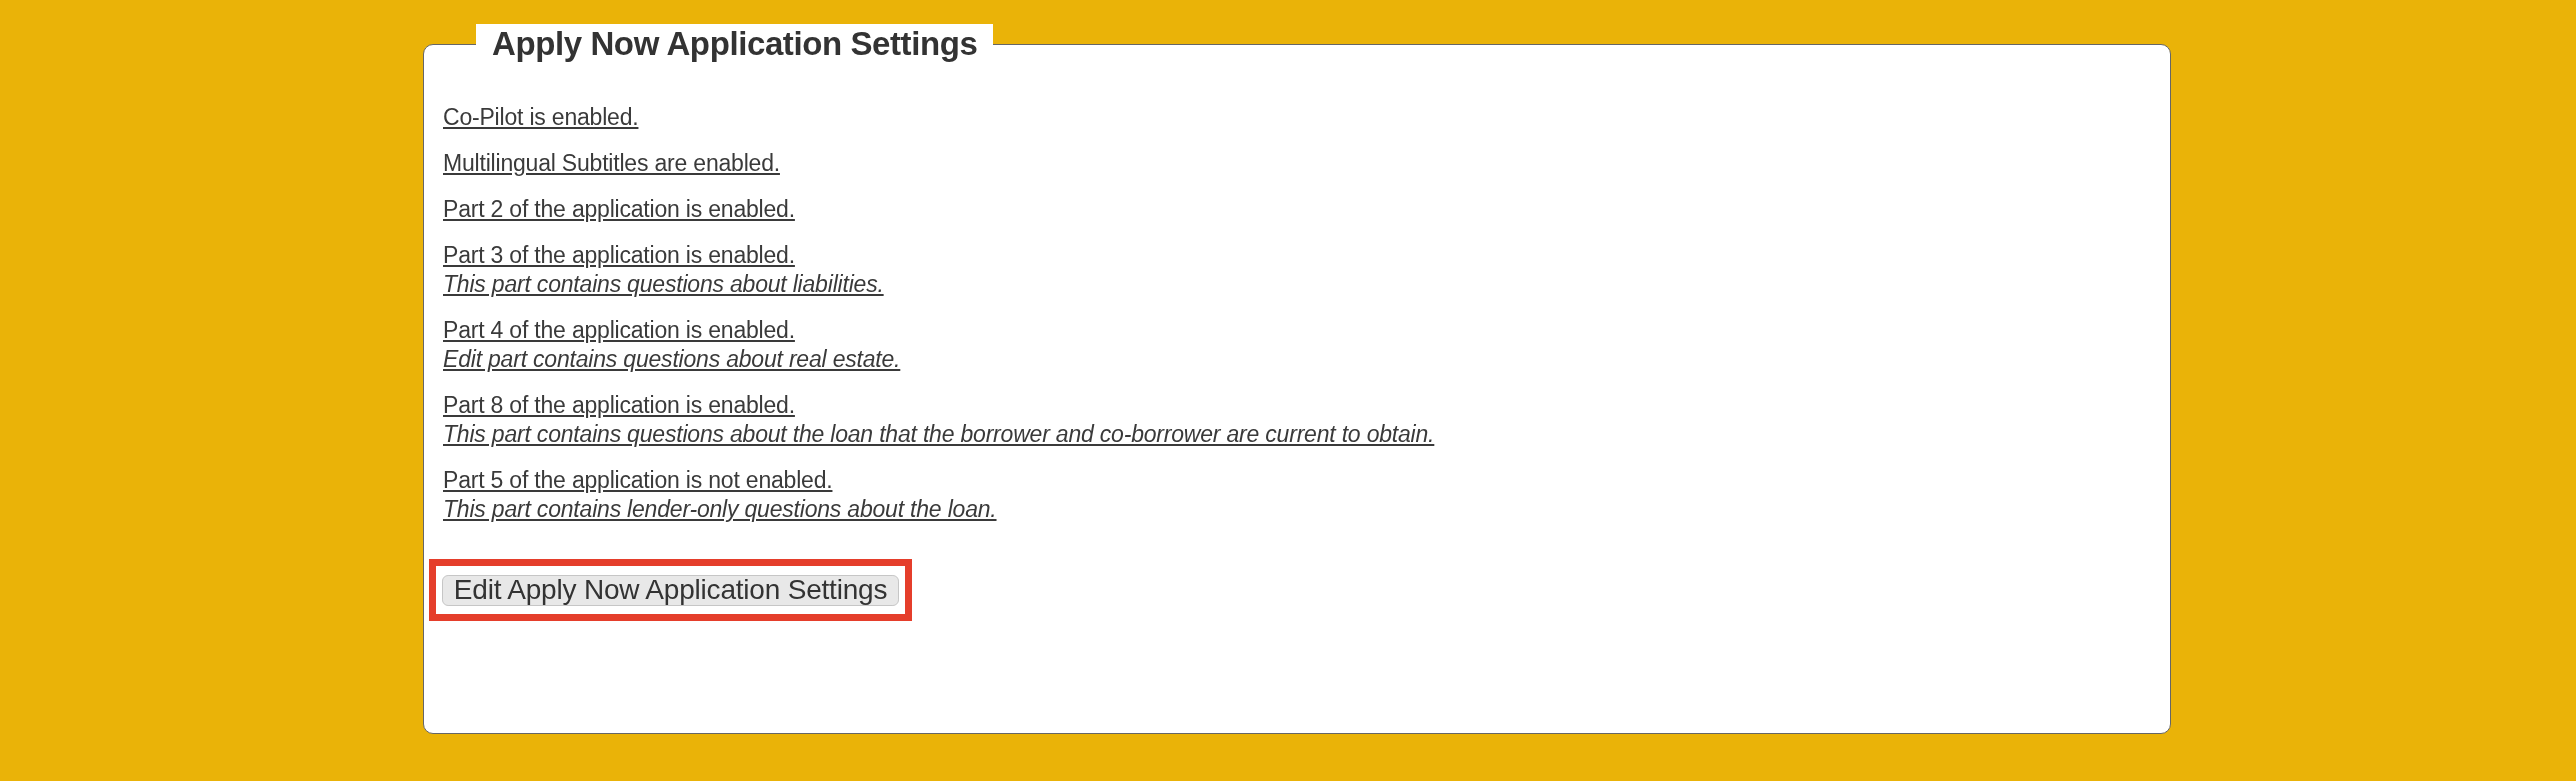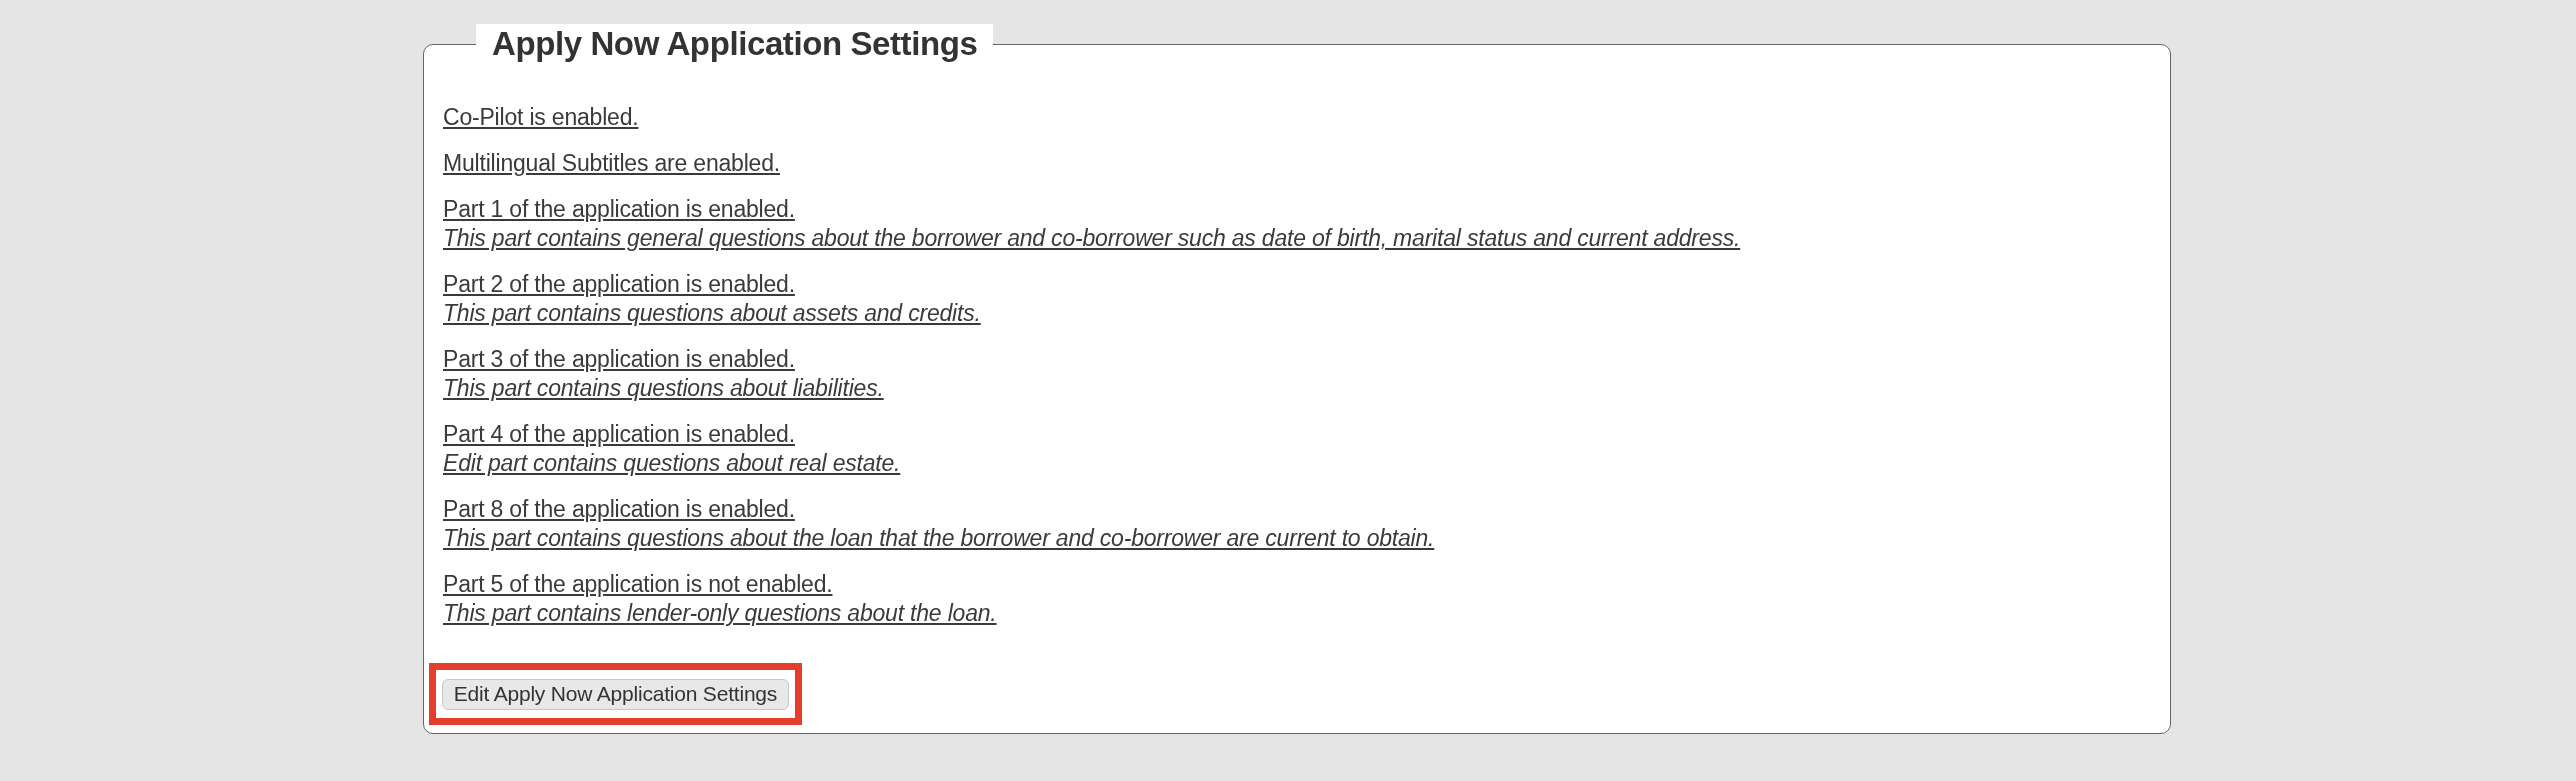--- a/index.html
+++ b/index.html
@@ -8,21 +8,21 @@
     padding: 0;
     width: 2576px;
     height: 781px;
     background: #ffffff;
     font-family: "Liberation Sans", "DejaVu Sans", sans-serif;
   }
   .page {
     position: relative;
     width: 2576px;
     height: 781px;
-    background: #e5e5e5;
+    background: #eab308;
     overflow: hidden;
     padding-left: 16px;
   }
   .panel {
     position: absolute;
     left: 423px;
     top: 44px;
     width: 1748px;
     height: 690px;
     border: 1.5px solid #666666;
@@ -64,21 +64,21 @@
     display: inline-block;
     margin: 18.4px 0 0 -14px;
     border: 7.7px solid #e53e2b;
     padding: 8.4px 6.1px;
     background: transparent;
     line-height: 0;
   }
   .edit-button {
     display: inline-block;
     font-family: "Liberation Sans", "DejaVu Sans", sans-serif;
-    font-size: 21px;
+    font-size: 28px;
     letter-spacing: -0.2px;
     line-height: 24.6px;
     color: #333333;
     background: #e8e8e8;
     border: 1.5px solid #c6c6c6;
     border-radius: 6.1px;
     padding: 2.3px 10.7px;
     white-space: nowrap;
     cursor: pointer;
   }
@@ -91,28 +91,23 @@
   <div class="panel">
 
     <div class="panel-legend">Apply Now Application Settings</div>
 
     <div class="panel-content">
 
       <p class="status-line">Co-Pilot is enabled.</p>
 
       <p class="status-line">Multilingual Subtitles are enabled.</p>
 
-      <div class="part">
-        <div class="part-status">Part 1 of the application is enabled.</div>
-        <div class="part-desc">This part contains general questions about the borrower and co-borrower such as date of birth, marital status and current address.</div>
-      </div>
 
       <div class="part">
         <div class="part-status">Part 2 of the application is enabled.</div>
-        <div class="part-desc">This part contains questions about assets and credits.</div>
       </div>
 
       <div class="part">
         <div class="part-status">Part 3 of the application is enabled.</div>
         <div class="part-desc">This part contains questions about liabilities.</div>
       </div>
 
       <div class="part">
         <div class="part-status">Part 4 of the application is enabled.</div>
         <div class="part-desc">Edit part contains questions about real estate.</div>

